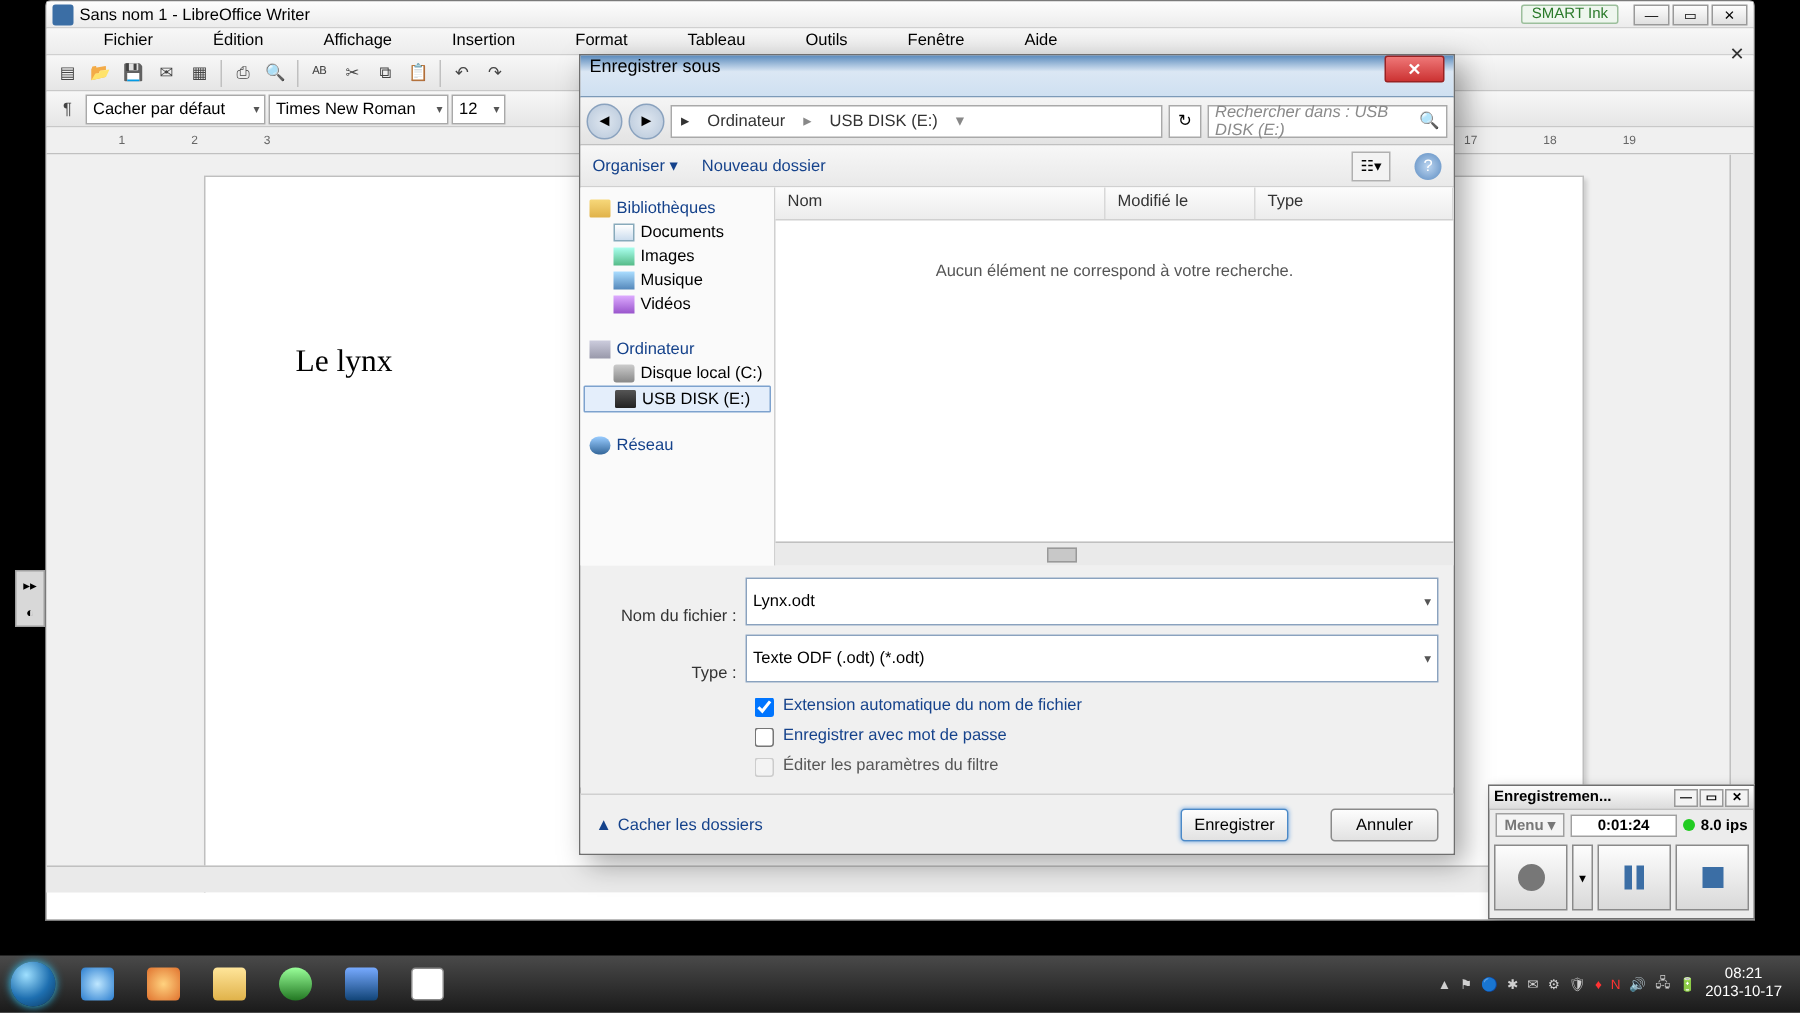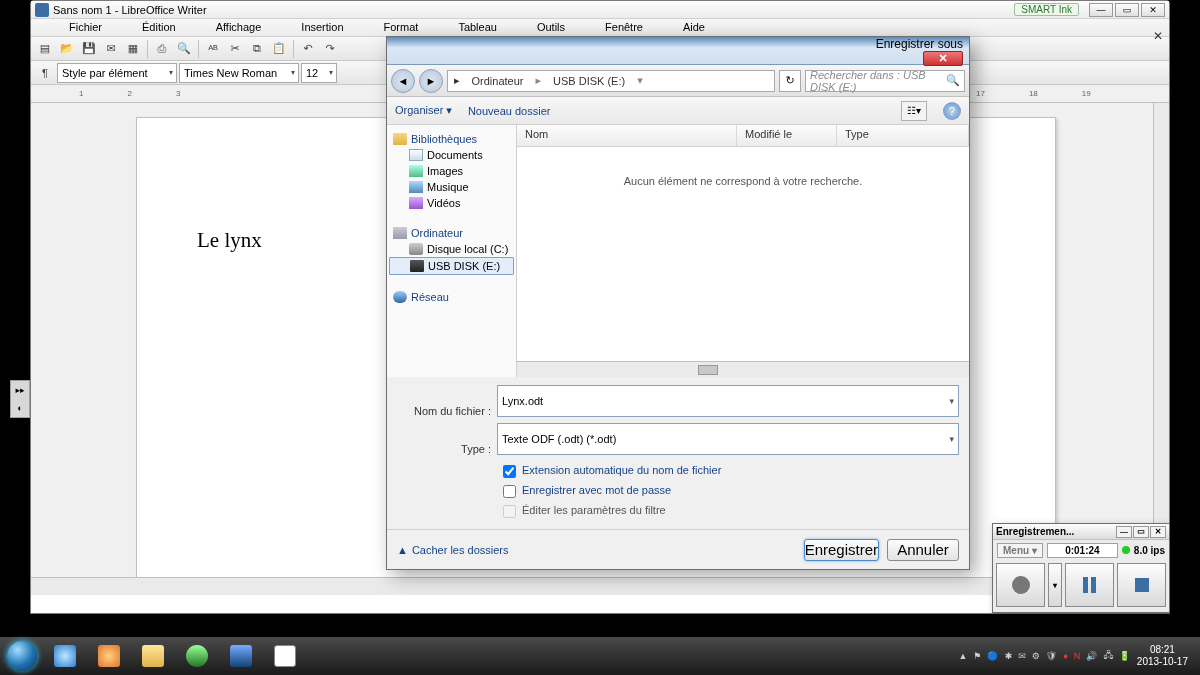--- a/index.html
+++ b/index.html
@@ -26,21 +26,21 @@
 .doc-area { position: relative; height: calc(100% - 120px); background: #f0f0f0; overflow: hidden; }
 .page { position: absolute; left: 105px; top: 14px; width: 920px; height: 560px; background: #fff; border: 1px solid #bfbfbf; box-shadow: 2px 2px 3px rgba(0,0,0,.15); }
 .doc-text { position: absolute; left: 60px; top: 110px; font-family: "Times New Roman", serif; font-size: 21px; color: #000; }
 .scroll-v { position: absolute; right: 0; top: 0; bottom: 18px; width: 16px; background: #eaeaea; border-left: 1px solid #c0c0c0; }
 .scroll-h { position: absolute; left: 0; right: 16px; bottom: 0; height: 18px; background: #eaeaea; border-top: 1px solid #c0c0c0; }
 .side-toolbox { position: absolute; left: 10px; top: 380px; width: 20px; background: #d8d8d8; border:1px solid #a0a0a0; display:flex; flex-direction:column; }
 .side-toolbox div{height:18px; font-size:9px; display:flex;align-items:center;justify-content:center;}
 
 
 .dialog { position: absolute; left: 386px; top: 36px; width: 584px; height: 534px; background: #f0f0f0; border: 1px solid #6f6f6f; box-shadow: 6px 6px 18px rgba(0,0,0,.35); }
-.dlg-title { height: 28px; background: linear-gradient(#5b8bbd,#dbe7f4 40%,#cfe0f1); display: flex; align-items: flex-end; padding: 0 6px; font-size: 12px; border-bottom:1px solid #7c9ab8;flex-direction:column;}
+.dlg-title { height: 28px; background: linear-gradient(#5b8bbd,#dbe7f4 40%,#cfe0f1); display: flex; align-items: flex-start; padding: 0 6px; font-size: 12px; border-bottom:1px solid #7c9ab8;}
 .dlg-title .spacer{flex:1;}
 .dlg-close { width: 40px; height: 18px; background: linear-gradient(#e77,#c33); border: 1px solid #922; border-radius: 2px; color: #fff; font-weight: bold; font-size: 11px; display:flex;align-items:center;justify-content:center; cursor:pointer;}
 .dlg-nav { height: 32px; background: linear-gradient(#f5f5f5,#e3e3e3); display: flex; align-items: center; padding: 0 4px; gap: 4px; border-bottom: 1px solid #c0c0c0; }
 .nav-btn { width: 24px; height: 24px; border-radius: 12px; background: radial-gradient(#dfe7f0,#b7c7da); border: 1px solid #8aa2be; font-size: 11px; display:flex;align-items:center;justify-content:center; cursor:pointer; }
 .crumb-bar { flex: 1; height: 22px; border: 1px solid #a9a9a9; background: #fff; display: flex; align-items: center; font-size: 11px; color: #333; }
 .crumb-bar span { padding: 0 6px; }
 .crumb-sep { color:#888; }
 .refresh-btn{ width:22px; height:22px; border:1px solid #a9a9a9; background:#fff; display:flex;align-items:center;justify-content:center; font-size:11px; cursor:pointer;}
 .search-box { width: 160px; height: 22px; border: 1px solid #a9a9a9; background: #fff; display: flex; align-items: center; padding: 0 4px; font-size: 11px; color: #8a8a8a; font-style:italic; }
 .search-box .sicon{ margin-left:auto; color:#4a6a9a; font-style:normal;}
@@ -80,21 +80,21 @@
 .input-row .field { flex: 1; height: 32px; border: 1px solid #8aa2be; background: #fff; padding: 0 4px; display: flex; align-items: center; position:relative;}
 .input-row .field.combo::after{content:"▾"; position:absolute; right:4px; font-size:9px; color:#555;}
 .checks { padding-left: 106px; font-size: 11px; color: #15428b; }
 .checks .row { display:flex; gap:6px; padding:3px 0; align-items:flex-start;}
 .checks input{margin-top:1px;}
 .checks .gray{color:#555;}
 
 .dlg-bottom { position:absolute; left:0; right:0; bottom:0; height: 40px; border-top: 1px solid #d0d0d0; background: #f0f0f0; display: flex; align-items: center; padding: 0 10px; gap: 8px; font-size: 11px; }
 .hide-link { color:#15428b; display:flex; align-items:center; gap:4px; cursor:pointer;}
 .dlg-bottom .spacer{flex:1;}
-.dbtn { min-width: 72px; height: 22px; border: 1px solid #8a8a8a; background: linear-gradient(#fdfdfd,#e2e2e2); border-radius: 3px; font-size: 15px; cursor:pointer; display:flex;align-items:center;justify-content:center;}
+.dbtn { min-width: 72px; height: 22px; border: 1px solid #8a8a8a; background: linear-gradient(#fdfdfd,#e2e2e2); border-radius: 3px; font-size: 11px; cursor:pointer; display:flex;align-items:center;justify-content:center;margin-left:20px;}
 .dbtn.primary { border-color:#4b89c8; box-shadow:0 0 3px #7fb0e4; }
 
 
 .rec { position:absolute; right:30px; top:523px; width:178px; height:90px; background:#ececec; border:1px solid #6f6f6f; box-shadow:3px 3px 8px rgba(0,0,0,.3); font-size:10px;font-weight:bold;}
 .rec-title{height:16px;background:linear-gradient(#fdfdfd,#dcdcdc);display:flex;align-items:center;padding:0 3px;border-bottom:1px solid #c0c0c0;}
 .rec-title .spacer{flex:1;}
 .rec-title .wb{width:16px;height:12px;border:1px solid #999;background:#f3f3f3;font-size:8px;display:flex;align-items:center;justify-content:center;margin-left:1px;cursor:pointer;}
 .rec-row{height:20px;display:flex;align-items:center;gap:4px;padding:2px 4px;}
 .rec-menu{border:1px solid #a0a0a0;padding:1px 5px;background:#f4f4f4;color:#777;}
 .rec-time{flex:1;border:1px solid #a0a0a0;background:#fff;text-align:center;padding:1px 0;}
@@ -166,21 +166,21 @@
     <span class="tb-btn">ᴬᴮ</span>
     <span class="tb-btn">✂</span>
     <span class="tb-btn">⧉</span>
     <span class="tb-btn">📋</span>
     <span class="tb-sep"></span>
     <span class="tb-btn">↶</span>
     <span class="tb-btn">↷</span>
   </div>
   <div class="lo-tb2">
     <span class="tb-btn">¶</span>
-    <span class="tb-combo" style="width:120px">Style par élément</span>
+    <span class="tb-combo" style="width:120px">Cacher par défaut</span>
     <span class="tb-combo" style="width:120px">Times New Roman</span>
     <span class="tb-combo" style="width:36px">12</span>
   </div>
   <div class="ruler">
     <span>1</span>
     <span>2</span>
     <span>3</span>
     <span style="margin-left:540px">13</span>
     <span>14</span>
     <span>15</span>

